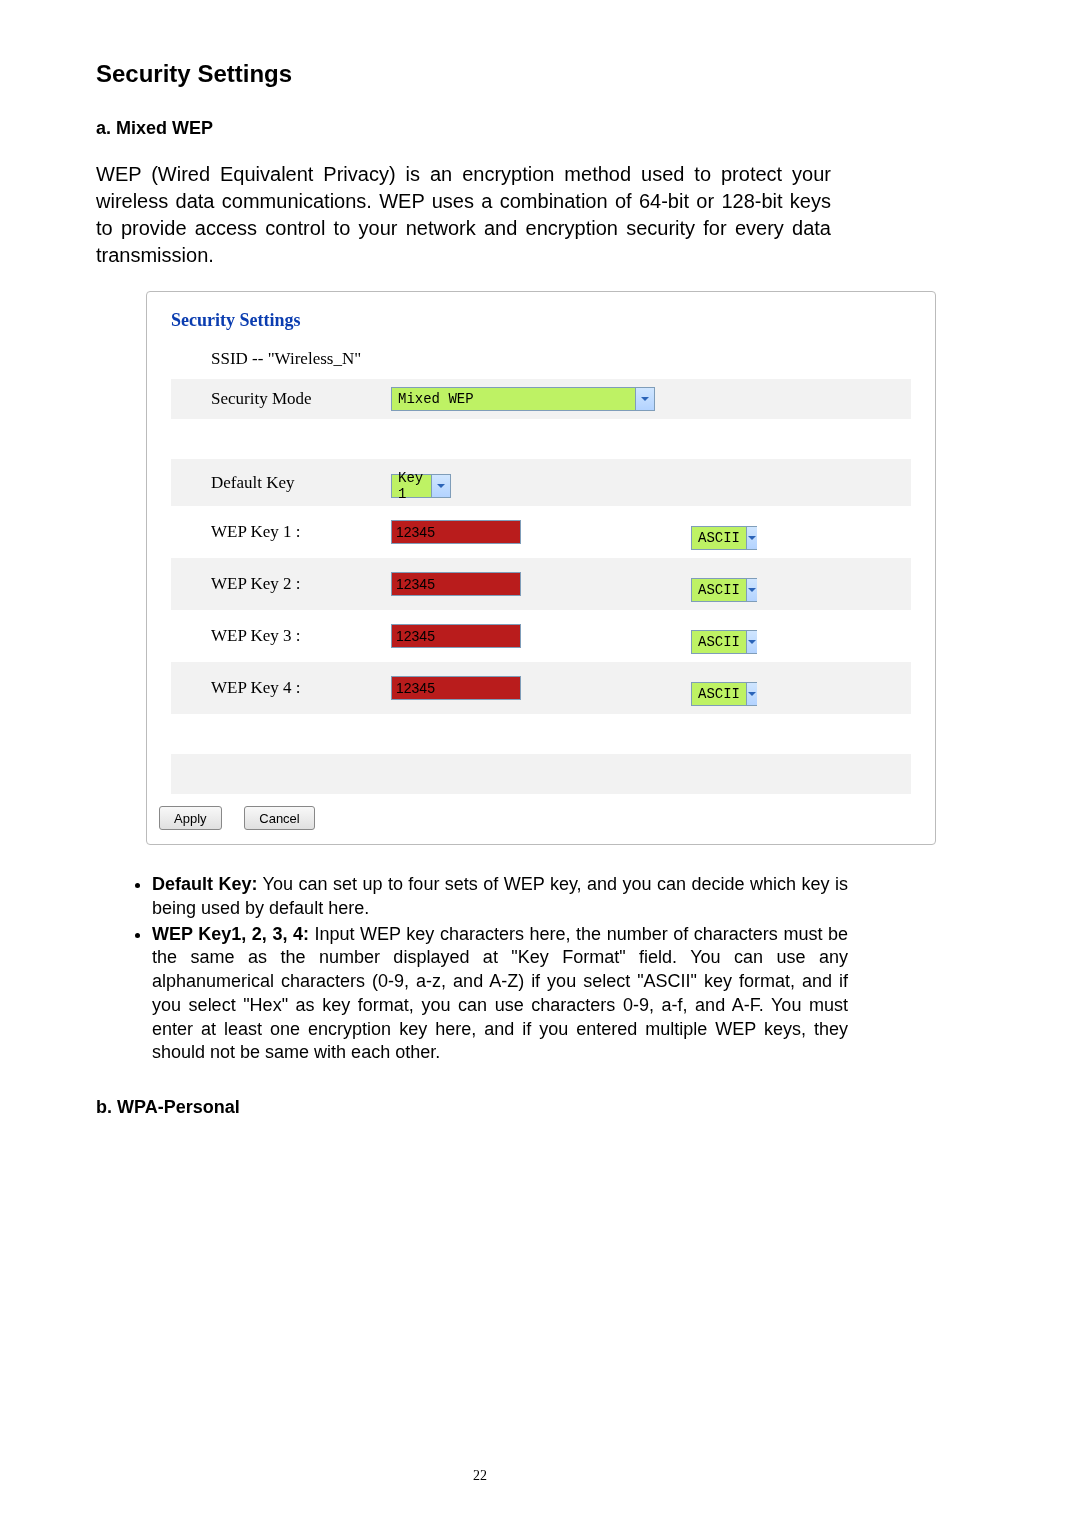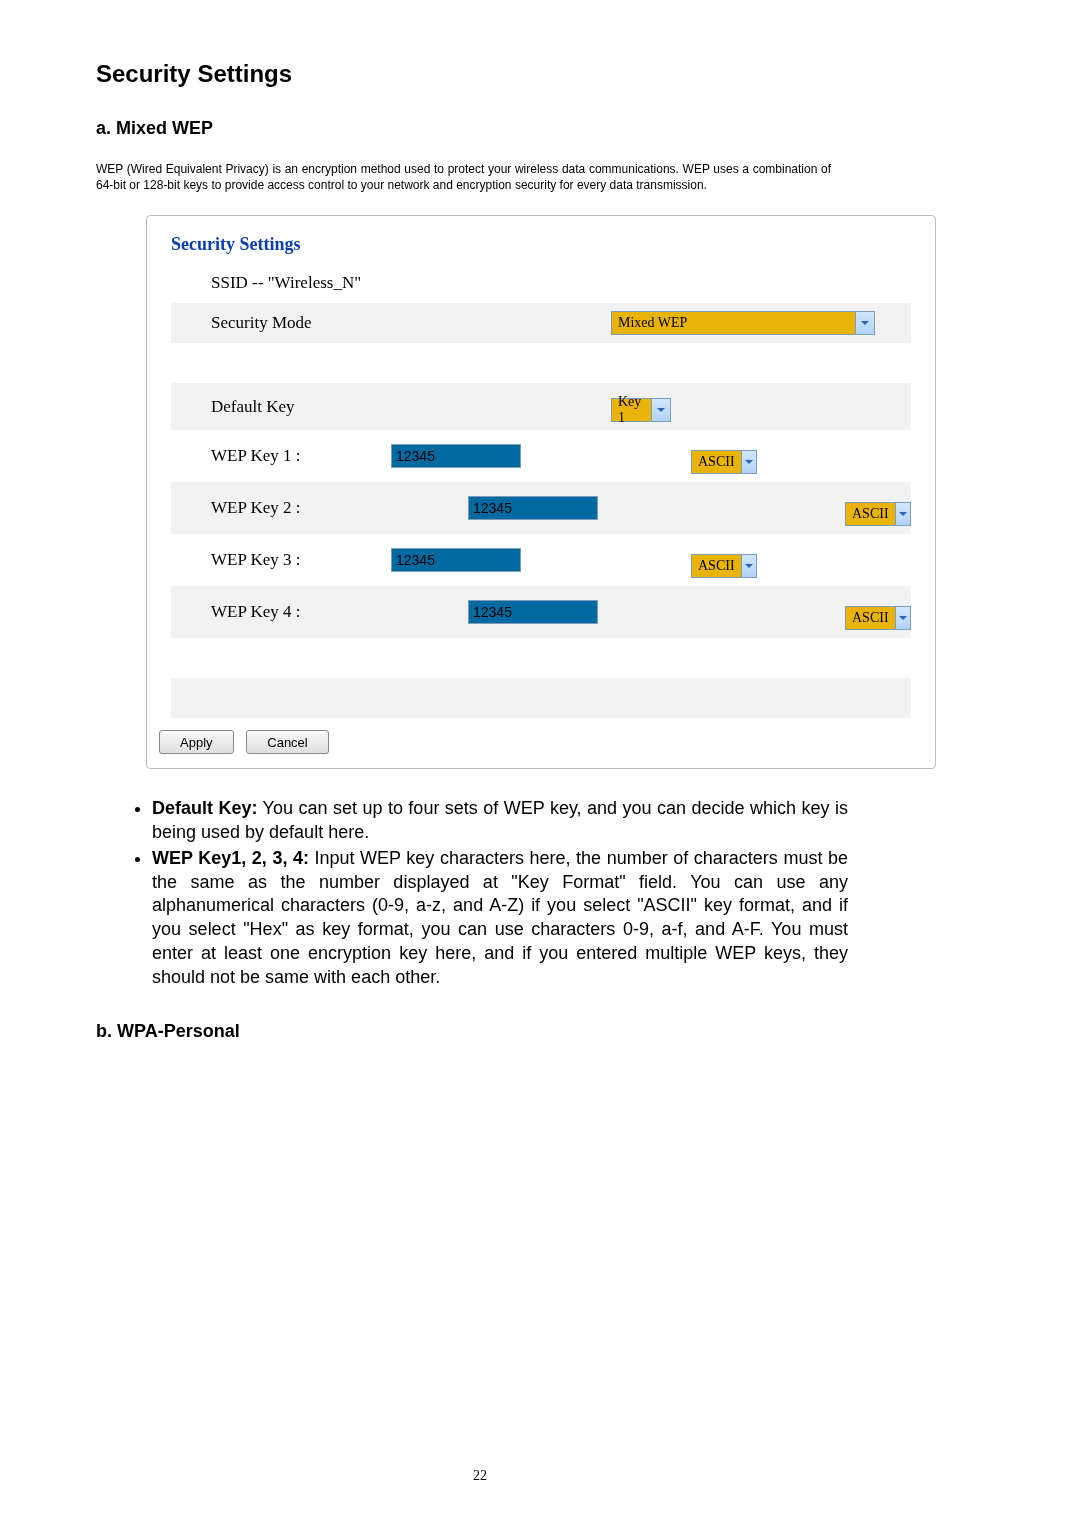--- a/index.html
+++ b/index.html
@@ -22,21 +22,21 @@
     font-size: 24px;
     font-weight: bold;
     margin: 0 0 30px 0;
   }
   .subhead {
     font-size: 18px;
     font-weight: bold;
     margin: 8px 0 22px 0;
   }
   .intro-para {
-    font-size: 12px;
+    font-size: 20px;
     line-height: 1.35;
     margin: 0 17px 22px 0;
     text-align: justify;
   }
   .screenshot {
     width: 790px;
     margin: 0 0 28px 50px;
     border: 1px solid #bbb;
     background: #fff;
     border-radius: 4px;
@@ -54,64 +54,64 @@
   }
   .shade-row {
     display: flex;
     align-items: center;
     font-family: "Times New Roman", Georgia, serif;
     font-size: 17px;
     color: #000;
     padding: 8px 0 8px 40px;
     min-height: 24px;
   }
-  .shade-row.alt { background: #f2f2f2; justify-content: space-between; }
+  .shade-row.alt { background: #f2f2f2; }
   .shade-row .label { width: 180px; flex-shrink: 0; }
   .shade-row .field { flex: 0 0 300px; }
   .shade-row .field input[type=text] {
     width: 120px; height: 22px;
     border: 1px solid #7f9db9;
-    background: #0369a1;
+    background: #b91c1c;
     font-family: Arial, sans-serif;
     font-size: 14px;
     padding: 0 4px;
   }
   .sel {
     display: inline-flex;
     align-items: stretch;
     border: 1px solid #7f9db9;
-    background: #eab308;
+    background: #bef264;
     height: 22px;
-    font-family: Liberation Serif, serif;
+    font-family: Liberation Mono, monospace;
     font-size: 14px;
   }
   .sel.wide { width: 262px; }
   .sel.small { width: 58px; }
   .sel.mid { width: 64px; margin-top: 12px; }
   .sel .seltext {
     flex: 1;
     padding: 2px 6px;
     display: flex; align-items: center;
   }
   .sel .selbtn {
     width: 18px;
     background: linear-gradient(#d0e6ff,#b3d3ff);
     border-left: 1px solid #7f9db9;
     display: flex; align-items:center; justify-content:center;
   }
   .sel .selbtn svg { width:10px; height:10px; }
   .btns-row { padding: 8px 0 14px 12px; }
   .winbtn {
     display:inline-flex; align-items:center; justify-content:center;
-    height:22px; padding:0 20px;
+    height:22px; padding:0 14px;
     background: linear-gradient(#f8f8f8,#e0e0e0);
     border:1px solid #888;
     border-radius:3px;
     font-family: Arial, sans-serif; font-size:13px;
-    margin-right:8px; cursor:pointer;
+    margin-right:18px; cursor:pointer;
   }
   ul.bullets {
     list-style: disc;
     padding-left: 56px;
     margin: 0 0 32px 0;
   }
   ul.bullets li {
     font-size: 18px;
     line-height: 1.32;
     text-align: justify;

